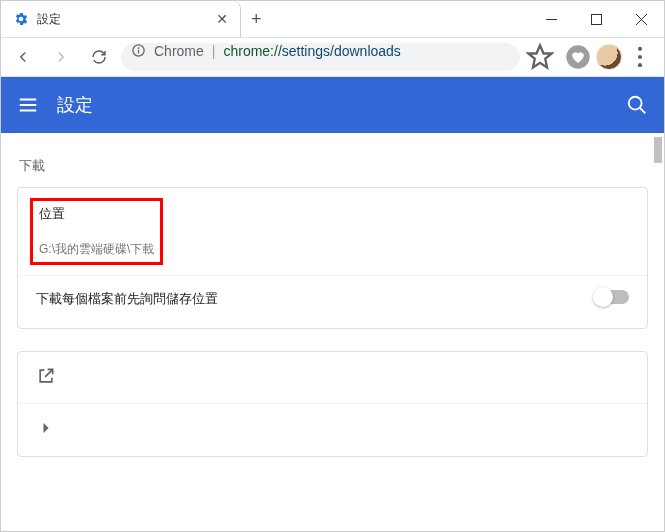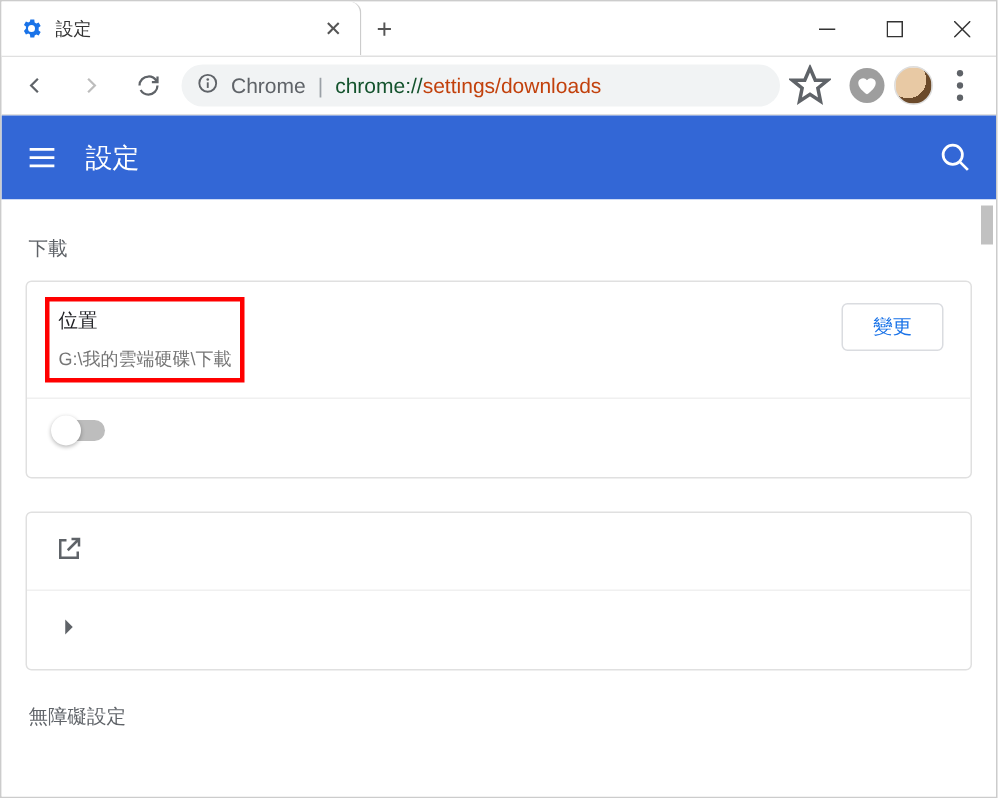--- a/index.html
+++ b/index.html
@@ -47,30 +47,30 @@
   gap: 6px;
   border-top: 1px solid #e0e0e0;
   border-bottom: 1px solid #e0e0e0;
 }
 .navbtn { width: 32px; height: 32px; display: flex; align-items: center; justify-content: center; color: #5f6368; border-radius: 50%; }
 .navbtn svg { width: 18px; height: 18px; }
 .navbtn.disabled { color: #bdbdbd; }
 .urlbox {
   flex: 1;
   display: flex;
-  align-items: center;
+  align-items: flex-start;
   height: 28px;
   padding: 0 10px;
   gap: 8px;
   border-radius: 14px;
   background: #f1f3f4;
   font-size: 14px;
 }
 .urlbox .url-chrome { color: #5f6368; }
-.urlbox .url-path { color: #c2410c; }
+.urlbox .url-path { color: #0c4a6e; }
 .urlbox .sep { color: #9aa0a6; }
 .urlbox .site-icon { color: #5f6368; }
 .right-icons { display: flex; align-items: center; gap: 4px; padding: 0 4px; }
 .righticon { width: 28px; height: 28px; display: flex; align-items: center; justify-content: center; color: #5f6368; }
 .avatar { width: 26px; height: 26px; border-radius: 50%; background: radial-gradient(circle at 35% 35%, #e8c9a4 0 55%, #6b4a2a 55% 100%); border: 1px solid #ddd; }
 
 
 .page-header {
   display: flex;
   align-items: center;
@@ -114,21 +114,21 @@
   display: flex;
   align-items: flex-start;
   padding: 14px 18px;
   min-height: 52px;
   border-bottom: 1px solid #f0f0f0;
   gap: 44px;
 }
 .row:last-child { border-bottom: none; }
 .row-main { flex: 1; }
 .row-label { font-size: 13px; color: #202124; }
-.row-sub { font-size: 12px; color: #757575; margin-top: 8px; }
+.row-sub { font-size: 12px; color: #757575; margin-top: 18px; }
 .highlight-box { border: 3px solid #ff0000; padding: 4px 6px; margin: -4px -6px; display: inline-block; }
 .outline-btn {
   border: 1px solid #dadce0;
   color: #1a73e8;
   background: #fff;
   font-size: 13px;
   padding: 6px 20px;
   border-radius: 4px;
   cursor: pointer;
 }
@@ -256,23 +256,25 @@
   <div class="section-title">下載</div>
 
   <div class="card">
     <div class="row">
       <div class="row-main">
         <div class="highlight-box">
           <div class="row-label">位置</div>
           <div class="row-sub">G:\我的雲端硬碟\下載</div>
         </div>
       </div>
-      <button class="outline-btn">變更</button>
-    </div>
-    <div class="row">
+    </div>
+    <div class="row">
+      <div class="row-main">
+        <div class="row-label">下載每個檔案前先詢問儲存位置</div>
+      </div>
       <div class="toggle"></div>
     </div>
   </div>
 
 
   <div class="card">
     <div class="row">
       <span class="row-action-icon">
         <svg viewBox="0 0 24 24" fill="none" stroke="currentColor" stroke-width="2">
             <path d="M14 4h6v6M20 4l-9 9"></path>
@@ -282,14 +284,13 @@
     </div>
     <div class="row">
       <span class="row-action-icon">
         <svg viewBox="0 0 24 24" fill="currentColor">
             <path d="M9 6l6 6-6 6z"></path>
           </svg>
       </span>
     </div>
   </div>
 
-  <div class="section-title">無障礙設定</div>
 </div>
 
 </body></html>

